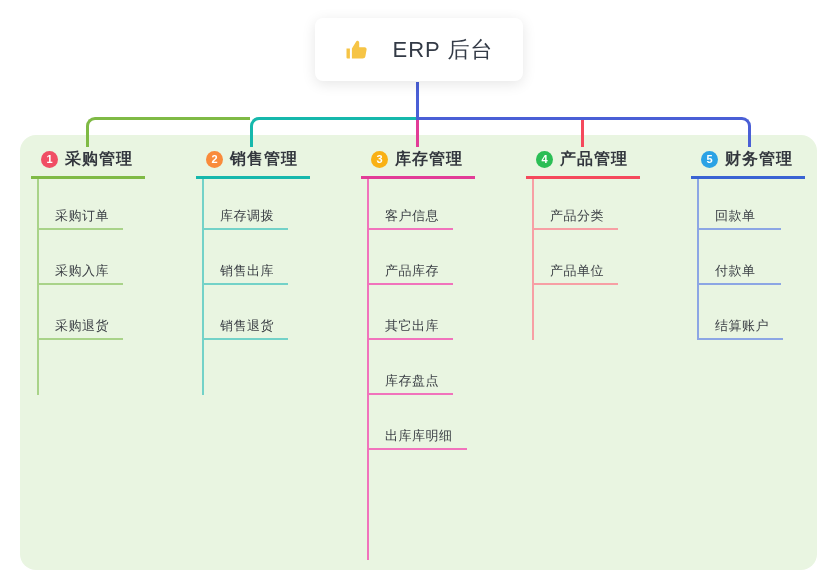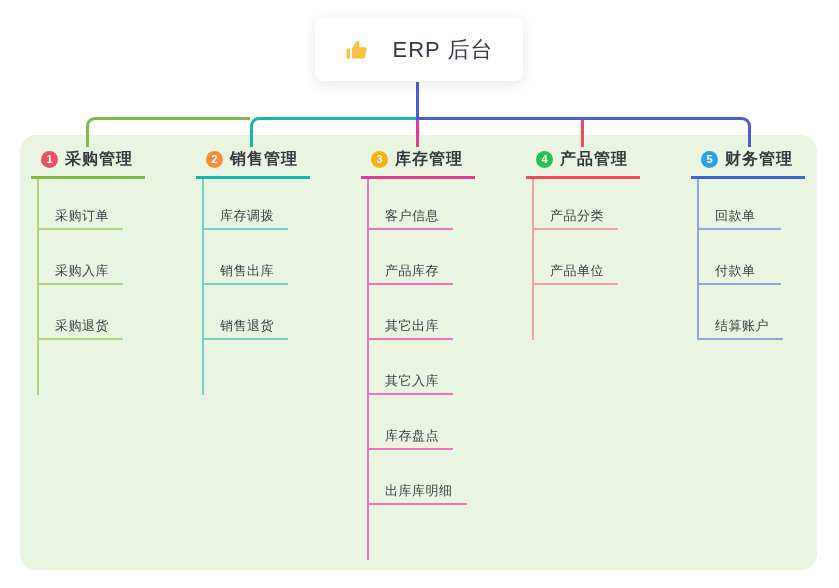--- a/index.html
+++ b/index.html
@@ -113,23 +113,20 @@
         <div class="child">
     <span class="child-label">客户信息</span>
   </div>
         <div class="child">
     <span class="child-label">产品库存</span>
   </div>
         <div class="child">
     <span class="child-label">其它出库</span>
   </div>
         <div class="child">
-    <span class="child-label">其它入库</span>
-  </div>
-        <div class="child">
     <span class="child-label">库存盘点</span>
   </div>
         <div class="child">
     <span class="child-label">出库库明细</span>
   </div>
       </div>
   </div>
     <div class="branch" style="left: 526px; --c: #F5495C; --lc: #F79FA4;">
     <div class="branch-title">
       <span class="badge" style="background: rgb(43, 190, 85);">4</span>

